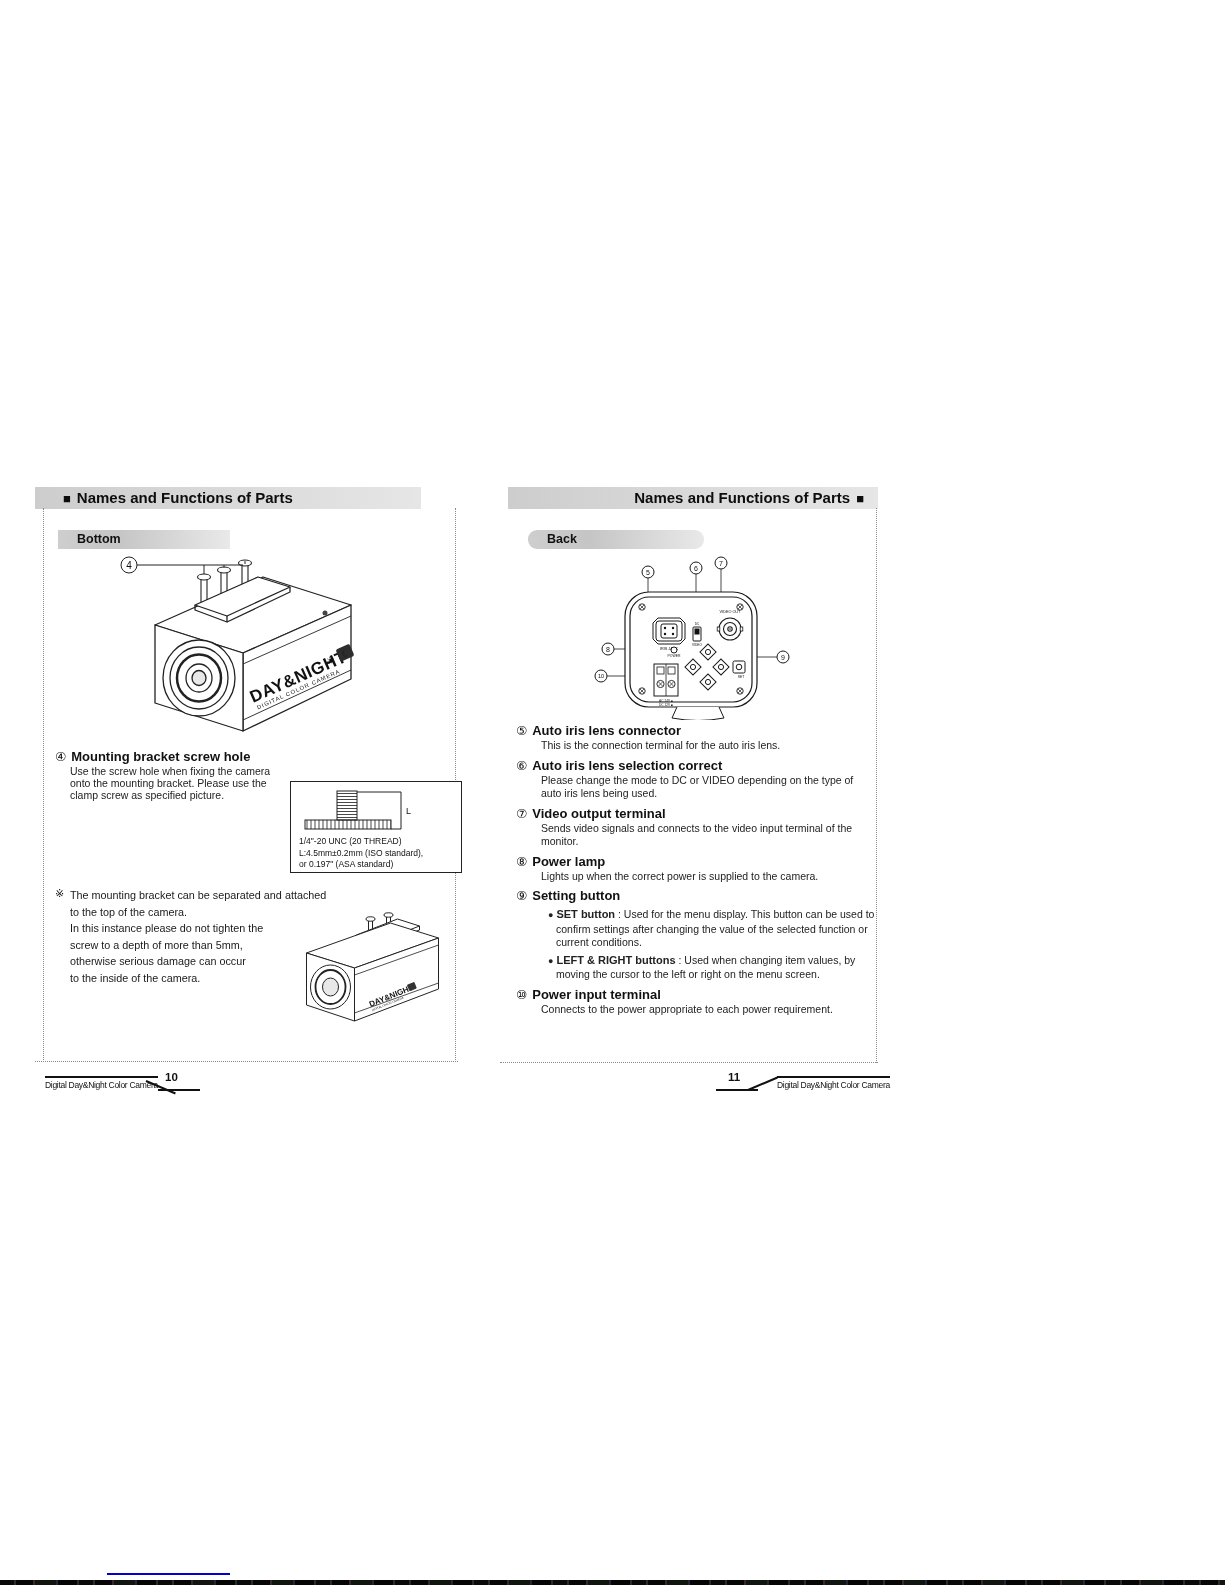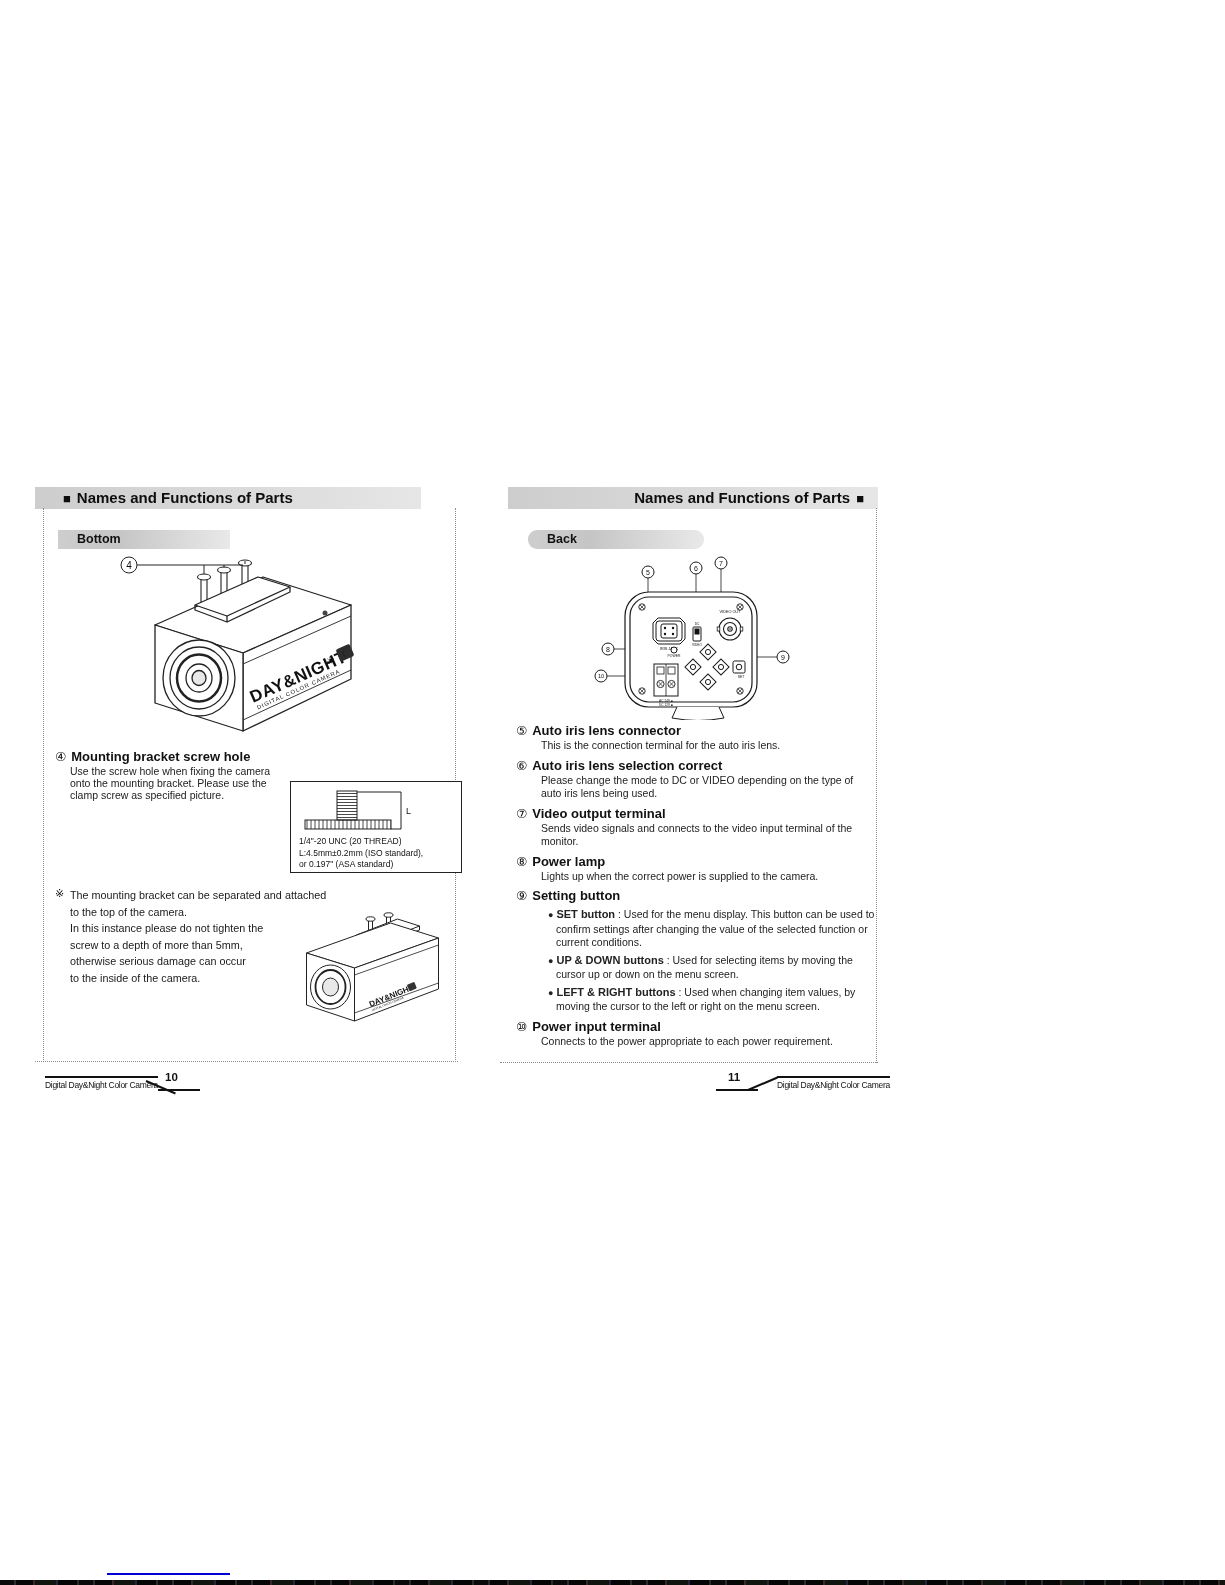--- a/index.html
+++ b/index.html
@@ -309,22 +309,20 @@
     </div>
     <div class="item">
       <div class="ihead"><span class="inum">⑧</span><span>Power lamp</span></div>
       <div class="ibody">Lights up when the correct power is supplied to the camera.</div>
     </div>
     <div class="item">
       <div class="ihead"><span class="inum">⑨</span><span>Setting button</span></div>
       <div class="bullet"><span class="bmark">●</span><b>SET button</b><span> : Used for the menu display. This button can be used to
 confirm settings after changing the value of the selected function or
 current conditions.</span></div>
-      <div class="bullet"><span class="bmark">●</span><b>UP &amp; DOWN buttons</b><span> : Used for selecting items by moving the
-cursor up or down on the menu screen.</span></div>
       <div class="bullet"><span class="bmark">●</span><b>LEFT &amp; RIGHT buttons</b><span> : Used when changing item values, by
 moving the cursor to the left or right on the menu screen.</span></div>
     </div>
     <div class="item">
       <div class="ihead"><span class="inum">⑩</span><span>Power input terminal</span></div>
       <div class="ibody">Connects to the power appropriate to each power requirement.</div>
     </div>
   </div>
 </div>
 

